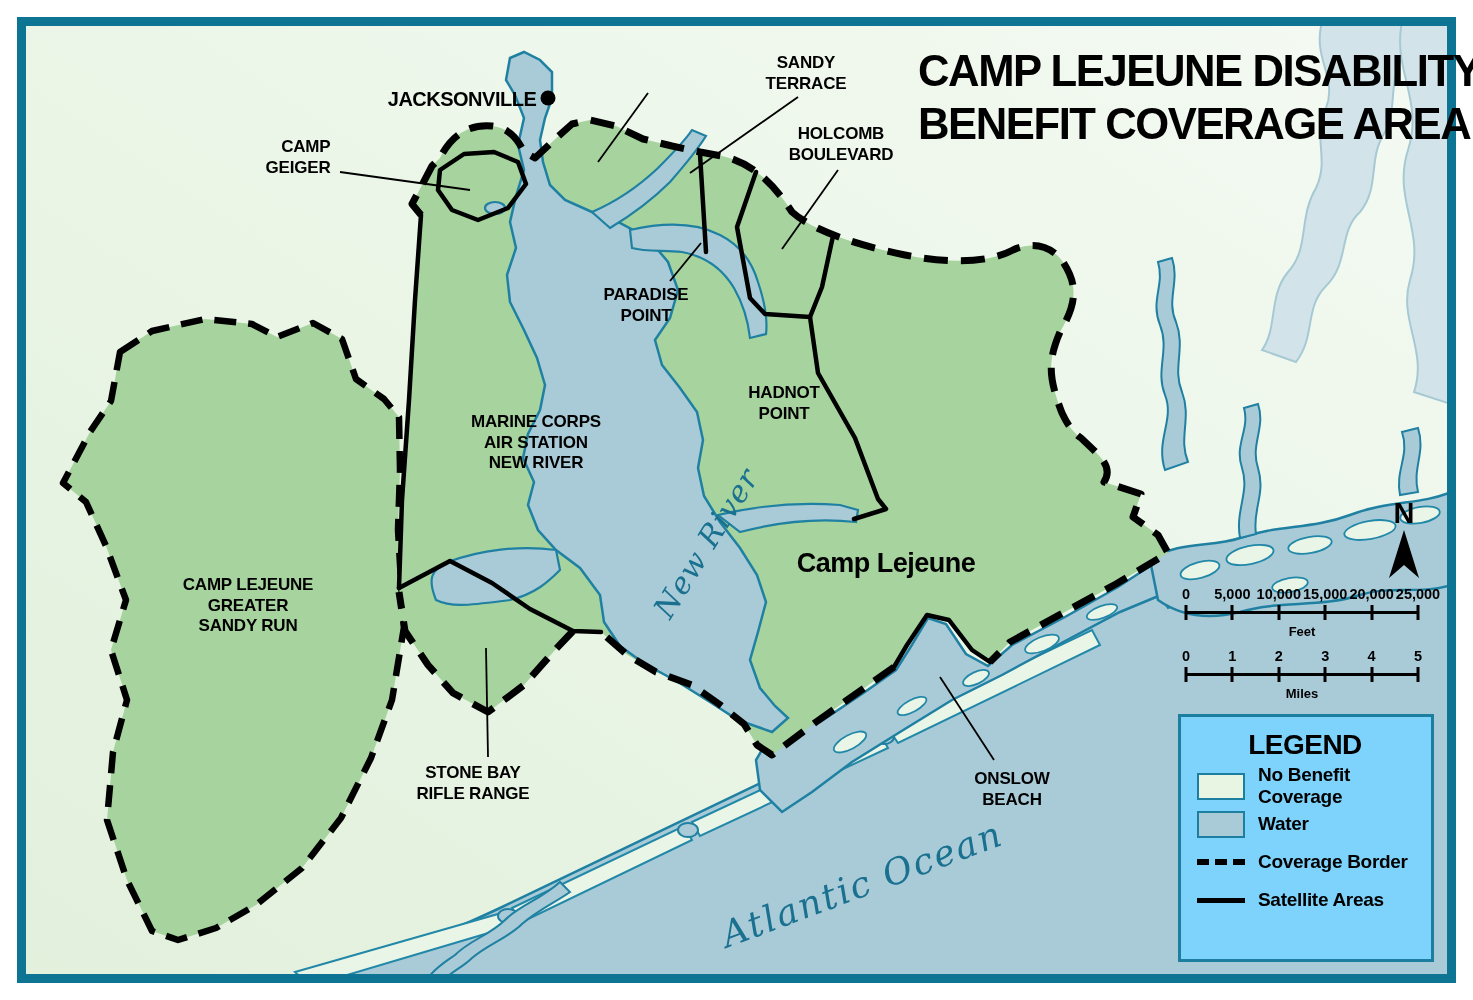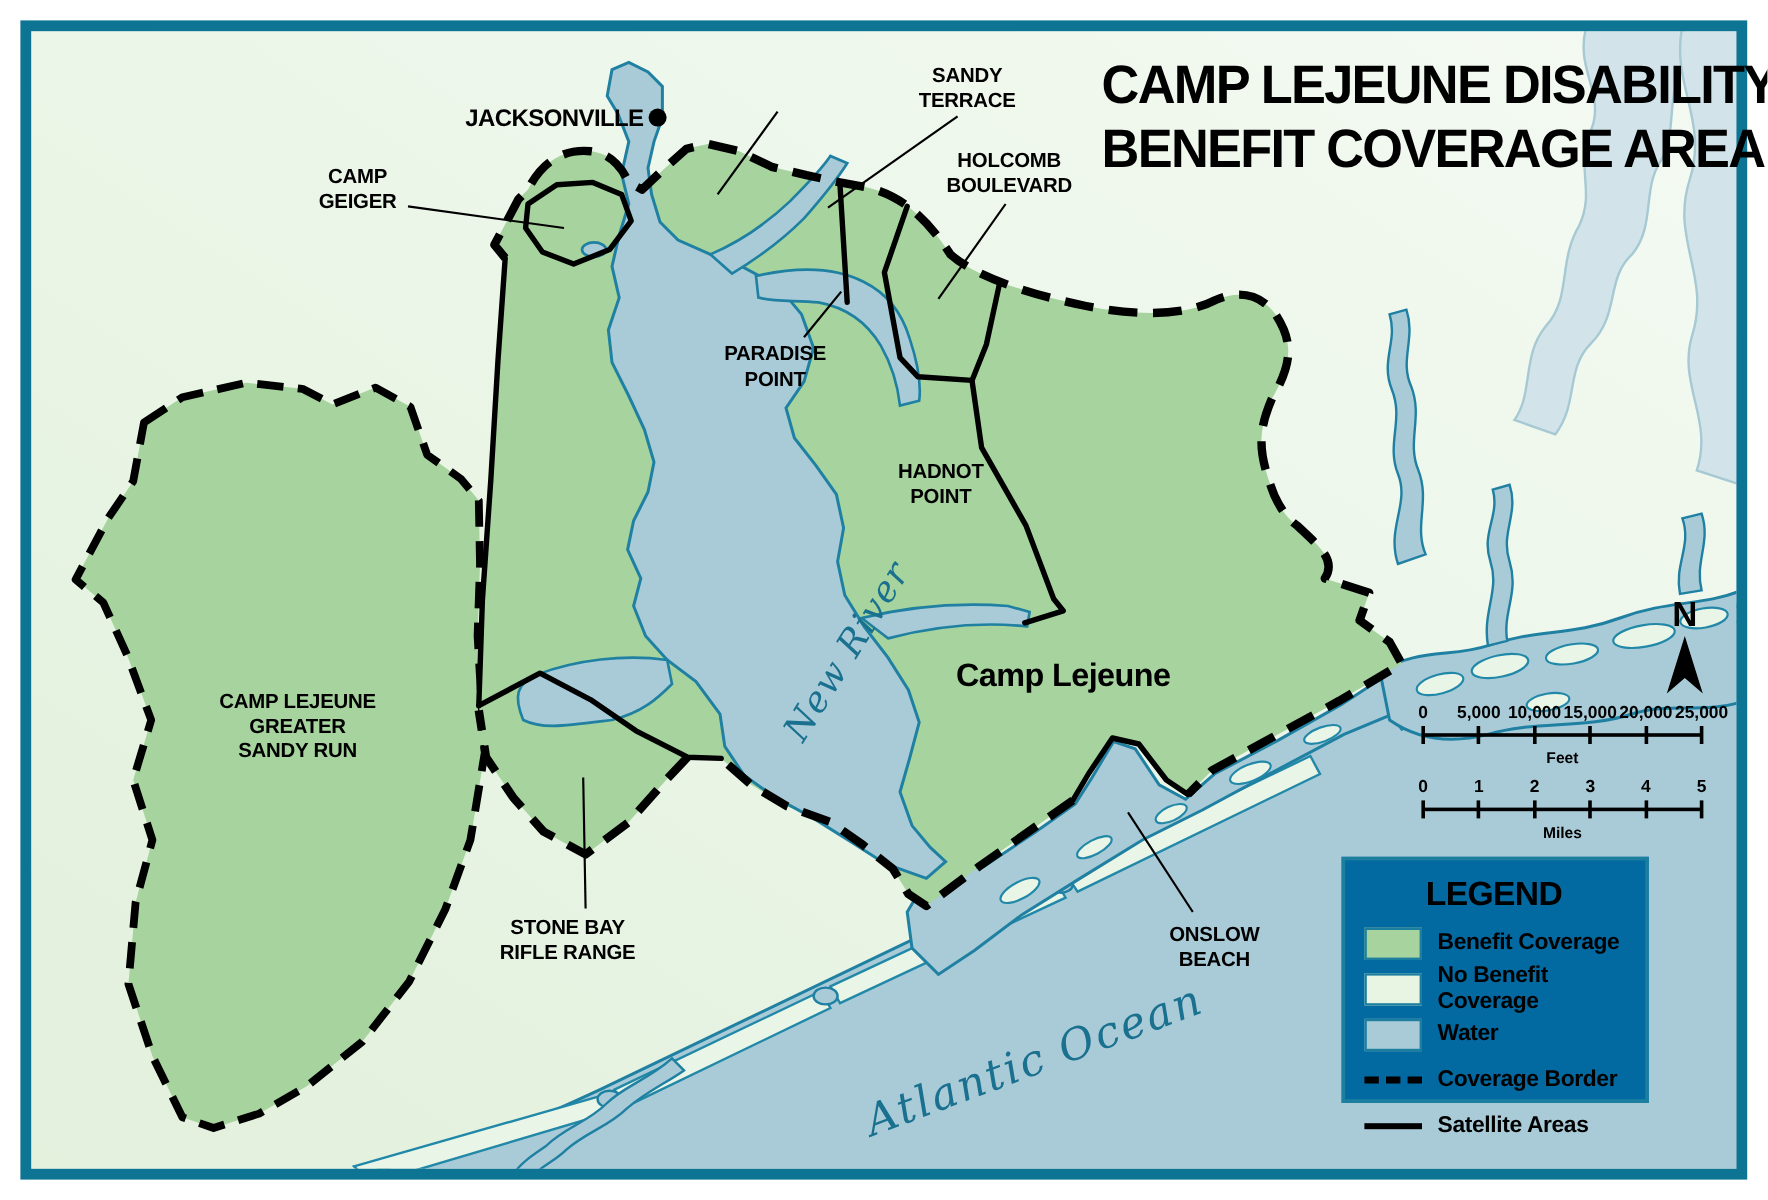--- a/index.html
+++ b/index.html
@@ -20,21 +20,21 @@
        font-size:29px;font-weight:700;}
   
   .scalebar{position:absolute;width:232px;}
   .sb-labels{position:relative;height:17px;font-size:14.5px;font-weight:700;}
   .sb-labels span{position:absolute;transform:translateX(-50%);white-space:nowrap;}
   .sb-bar{position:relative;height:15px;margin-top:2px;}
   .sb-line{position:absolute;left:0;right:0;top:6px;height:3px;background:#000;}
   .sb-tick{position:absolute;top:0;width:3px;height:15px;background:#000;transform:translateX(-50%);}
   .sb-unit{text-align:center;font-size:13px;font-weight:700;margin-top:4px;}
   
-  .legend{position:absolute;left:1118px;top:714px;width:256px;height:205px;background:#0369a1;
+  .legend{position:absolute;left:1178px;top:714px;width:256px;height:248px;background:#7dd3fc;
        border:3px solid #1d7fa0;box-sizing:border-box;padding:10px 0 0 16px;}
   .legend-title{text-align:center;font-size:28px;font-weight:700;letter-spacing:-0.5px;
        margin:2px 18px 10px 0;}
   .legend-row{display:flex;align-items:center;margin-bottom:8px;height:30px;}
   .legend-swatch{width:48px;height:27px;border:2px solid #1d7fa0;box-sizing:border-box;
        margin-right:13px;flex:none;}
   .legend-line{width:48px;margin-right:13px;flex:none;}
   .legend-line.dashed{border-top:6px dashed #000;}
   .legend-line.solid{border-top:5px solid #000;}
   .legend-label{font-size:19px;font-weight:700;letter-spacing:-0.3px;}
@@ -155,26 +155,29 @@
 <div class="title">
   <div>CAMP LEJEUNE DISABILITY</div>
   <div>BENEFIT COVERAGE AREA</div>
 </div>
 
 <div class="lbl lbl-big" style="left:462px;top:99px;">JACKSONVILLE</div>
 <div class="lbl" style="left:806px;top:74px;">SANDY
 TERRACE</div>
 <div class="lbl" style="left:841px;top:145px;">HOLCOMB
 BOULEVARD</div>
-<div class="lbl" style="left:298px;top:158px;">CAMP
+<div class="lbl" style="left:298px;top:158px;text-align:right;">CAMP
 GEIGER</div>
 <div class="lbl" style="left:646px;top:306px;">PARADISE
 POINT</div>
 <div class="lbl" style="left:784px;top:404px;">HADNOT
 POINT</div>
+<div class="lbl" style="left:536px;top:443px;">MARINE CORPS
+AIR STATION
+NEW RIVER</div>
 <div class="lbl" style="left:248px;top:606px;">CAMP LEJEUNE
 GREATER
 SANDY RUN</div>
 <div class="lbl" style="left:473px;top:784px;">STONE BAY
 RIFLE RANGE</div>
 <div class="lbl" style="left:1012px;top:790px;">ONSLOW
 BEACH</div>
 <div class="lbl" style="left:886px;top:563px;">
   <div style="font-size:27px;letter-spacing:-0.5px;">Camp Lejeune</div>
 </div>
@@ -222,24 +225,20 @@
         <span class="sb-tick" style="left:60%"></span>
     <span class="sb-tick" style="left:80%"></span>
         <span class="sb-tick" style="left:100%"></span>
   </div>
   <div class="sb-unit">Miles</div>
 </div>
 
 <div class="legend">
   <div class="legend-title">LEGEND</div>
   <div class="legend-row">
-    <span class="legend-swatch" style="background: rgb(166, 211, 158);"></span>
-    <span class="legend-label">Benefit Coverage</span>
-  </div>
-  <div class="legend-row">
     <span class="legend-swatch" style="background: rgb(232, 245, 227);"></span>
     <span class="legend-label">No Benefit Coverage</span>
   </div>
   <div class="legend-row">
     <span class="legend-swatch" style="background: rgb(169, 203, 216);"></span>
     <span class="legend-label">Water</span>
   </div>
   <div class="legend-row">
     <span class="legend-line dashed"></span>
     <span class="legend-label">Coverage Border</span>

